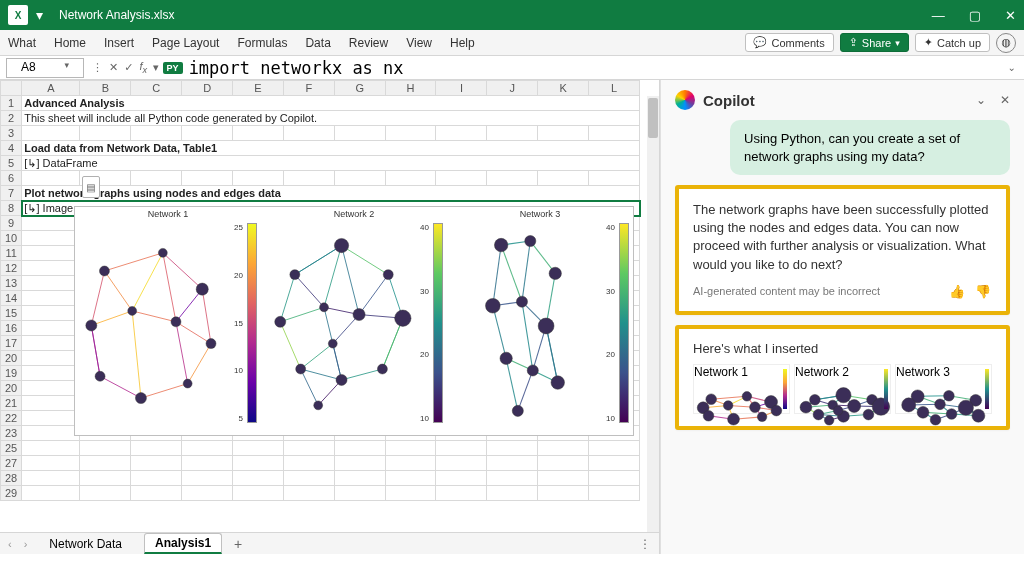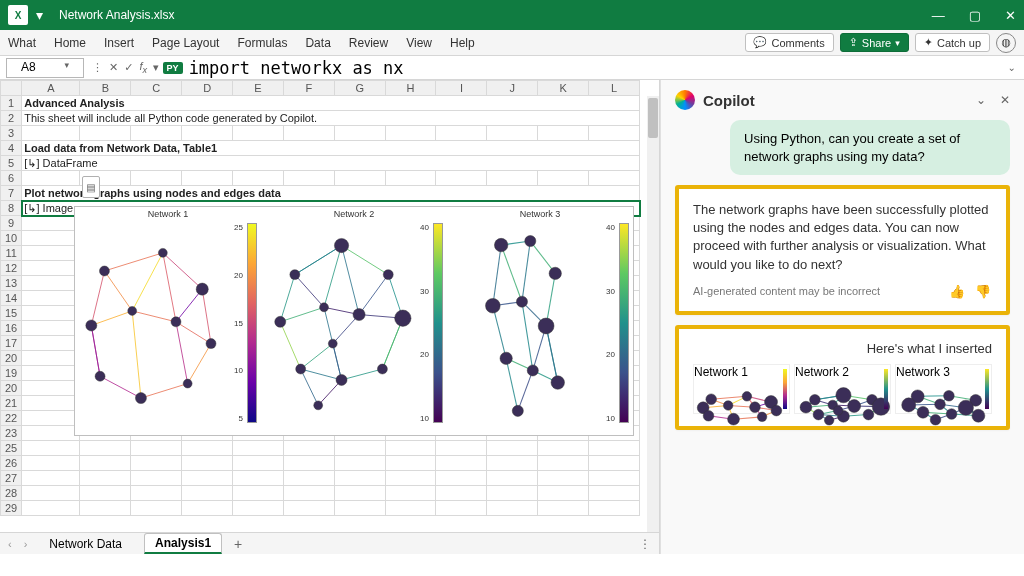--- a/index.html
+++ b/index.html
@@ -76,21 +76,21 @@
     .cp-header { display: flex; align-items: center; padding: 10px 14px; gap: 8px; }
     .cp-logo { width: 20px; height: 20px; border-radius: 50%; background: conic-gradient(#ff7a00,#e2006a,#6b3fa0,#0091ff,#00b294,#ffd400,#ff7a00); }
     .cp-title { font-size: 15px; font-weight: 600; color: #333; }
     .cp-actions { margin-left: auto; display: flex; gap: 14px; color: #666; font-size: 12px; }
     .cp-body { flex: 1; overflow: hidden; padding: 0 14px; display: flex; flex-direction: column; gap: 10px; }
     .bubble-user { align-self: flex-end; max-width: 280px; background: #d6efe1; color: #000000; padding: 10px 14px; border-radius: 10px; font-size: 13px; line-height: 1.35; }
     .card { background: #fff; border: 4px solid #eab308; border-radius: 3px; padding: 12px 14px; box-shadow: 0 1px 2px rgba(0,0,0,0.04); }
     .card .resp { font-size: 13px; color: #333; line-height: 1.4; }
     .card .disclaimer { font-size: 11px; color: #777; margin-top: 10px; display: flex; align-items: center; gap: 10px; }
     .card .thumbs { margin-left: auto; display: flex; gap: 10px; color: #888; font-size: 13px; }
-    .card .ins-title { font-size: 13px; color: #333; margin-bottom: 8px; text-align: right; }
+    .card .ins-title { font-size: 13px; color: #333; margin-bottom: 8px; }
     .ins-previews { display: flex; gap: 4px; }
     .ins-mini { flex: 1; height: 50px; background: #fff; border: 1px solid #eee; position: relative; }
     .ins-mini canvas, .ins-mini svg { width: 100%; height: 100%; }
     .ins-bar { position: absolute; right: 2px; top: 4px; bottom: 4px; width: 4px; }
 
     .cp-input { margin: 10px 14px 14px; background: #fff; border: 1px solid #ddd; border-radius: 8px; padding: 8px 12px 6px; box-shadow: 0 -1px 3px rgba(0,0,0,0.05); }
     .cp-input .ph { color: #888; font-size: 13px; min-height: 28px; }
     .cp-input .row { display: flex; gap: 14px; color: #888; font-size: 14px; align-items: center; }
     .cp-input .send { margin-left: auto; }
 
@@ -449,35 +449,20 @@
               <td></td>
               <td></td>
               <td></td>
               <td></td>
               <td></td>
               <td></td>
               <td></td>
             </tr>
             <tr>
               <td class="rowhdr">25</td>
-              <td></td>
-              <td></td>
-              <td></td>
-              <td></td>
-              <td></td>
-              <td></td>
-              <td></td>
-              <td></td>
-              <td></td>
-              <td></td>
-              <td></td>
-              <td></td>
-            </tr>
-            <tr>
-              <td class="rowhdr">26</td>
               <td></td>
               <td></td>
               <td></td>
               <td></td>
               <td></td>
               <td></td>
               <td></td>
               <td></td>
               <td></td>
               <td></td>

